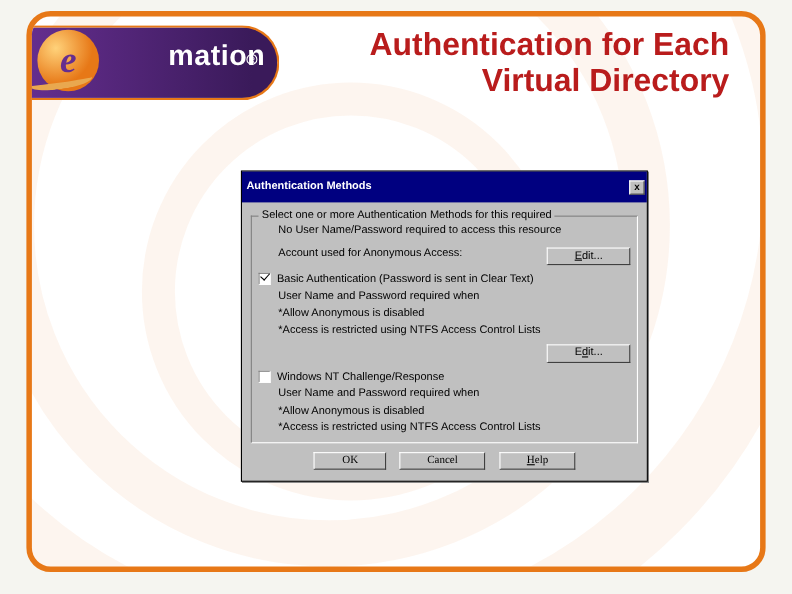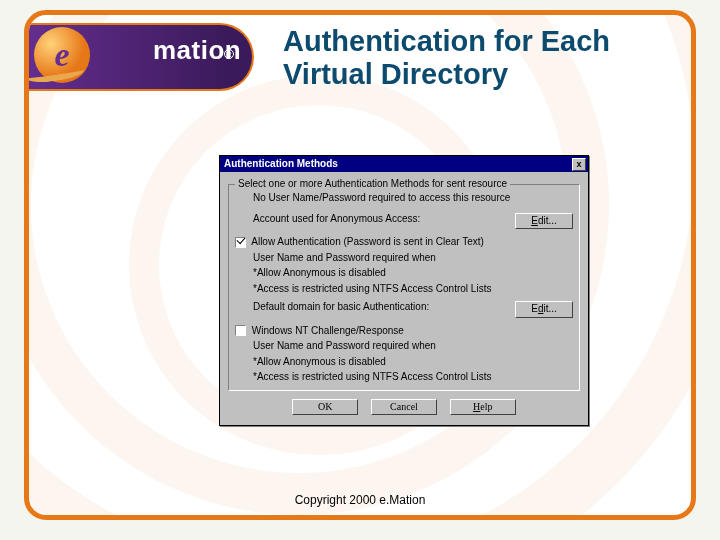--- a/index.html
+++ b/index.html
@@ -82,40 +82,40 @@
     border: 1px solid #fff;
     border-radius: 50%;
     width: 10px; height: 10px;
     display: flex; align-items: center; justify-content: center;
   }
 
   .title {
     position: absolute;
     right: 28px; top: 10px;
     width: 380px;
-    text-align: left;
+    text-align: right;
     font: bold 29px/1.15 Arial, sans-serif;
-    color: #0c4a6e;
+    color: #b91c1c;
   }
 
   .dialog {
     position: absolute;
     left: 190px; top: 140px;
     width: 370px;
     font: 10px/1.25 "MS Sans Serif", Tahoma, sans-serif;
     background: #c0c0c0;
     border: 1px solid #000;
     box-shadow: 1px 1px 0 #808080;
     filter: blur(0.35px);
     color: #000;
   }
   .titlebar {
     background: #000080;
     color: #fff;
-    height: 16px;
+    height: 28px;
     display: flex;
     align-items: center;
     justify-content: space-between;
     padding: 0 2px 0 4px;
     font-size: 10px;
     font-weight: bold;
     filter: blur(0.3px);
   }
   .titlebar .xbtn {
     width: 14px; height: 13px;
@@ -163,26 +163,26 @@
     left: 1px; top: -1px;
     width: 7px; height: 4px;
     border-left: 1.5px solid #000;
     border-bottom: 1.5px solid #000;
     transform: rotate(-48deg);
   }
   .indent { margin-left: 18px; }
   .btn {
     display: inline-block;
     min-width: 58px;
-    text-align: center;
+    text-align: right;
     background: #c0c0c0;
     border: 1px solid #fff;
     border-right-color: #404040;
     border-bottom-color: #404040;
-    padding: 1px 2px;
+    padding: 1px 24px;
     font-size: 10px;
   }
   .right { float: right; }
   .btnrow {
     text-align: center;
     padding: 8px 0 2px;
   }
   .btnrow .btn { margin: 0 5px; min-width: 66px; font-family: Liberation Serif, serif; }
   .u { text-decoration: underline; }
 
@@ -215,38 +215,37 @@
 
   <div class="title">Authentication for Each Virtual Directory</div>
 
   <div class="dialog">
     <div class="titlebar">
       <span>Authentication Methods</span>
       <span class="xbtn">x</span>
     </div>
     <div class="dlg-body">
       <div class="grp">
-        <div class="grp-legend">Select one or more Authentication Methods for sent resource</div>
+        <div class="grp-legend">Select one or more Authentication Methods for this required</div>
 
         <div class="row indent">No User Name/Password required to access this resource</div>
         <div class="row indent" style="margin-top:8px">
           <span>Account used for Anonymous Access:</span>
           <span class="btn right"><span class="u">E</span>dit...</span>
         </div>
         <div style="clear:both;height:4px"></div>
 
         <div class="row">
           <span class="check on"></span>
-          <span>Allow Authentication (Password is sent in Clear Text)</span>
+          <span>Basic Authentication (Password is sent in Clear Text)</span>
         </div>
         <div class="row indent">User Name and Password required when</div>
         <div class="row indent">*Allow Anonymous is disabled</div>
         <div class="row indent">*Access is restricted using NTFS Access Control Lists</div>
         <div class="row indent" style="margin-top:6px">
-          <span>Default domain for basic Authentication:</span>
           <span class="btn right">E<span class="u">d</span>it...</span>
         </div>
         <div style="clear:both;height:4px"></div>
 
         <div class="row">
           <span class="check"></span>
           <span>Windows NT Challenge/Response</span>
         </div>
         <div class="row indent">User Name and Password required when</div>
         <div class="row indent">*Allow Anonymous is disabled</div>
@@ -254,14 +253,13 @@
       </div>
 
       <div class="btnrow">
         <span class="btn">OK</span>
         <span class="btn">Cancel</span>
         <span class="btn"><span class="u">H</span>elp</span>
       </div>
     </div>
   </div>
 
-  <div class="copyright">Copyright 2000 e.Mation</div>
 </div>
 
 </body></html>

